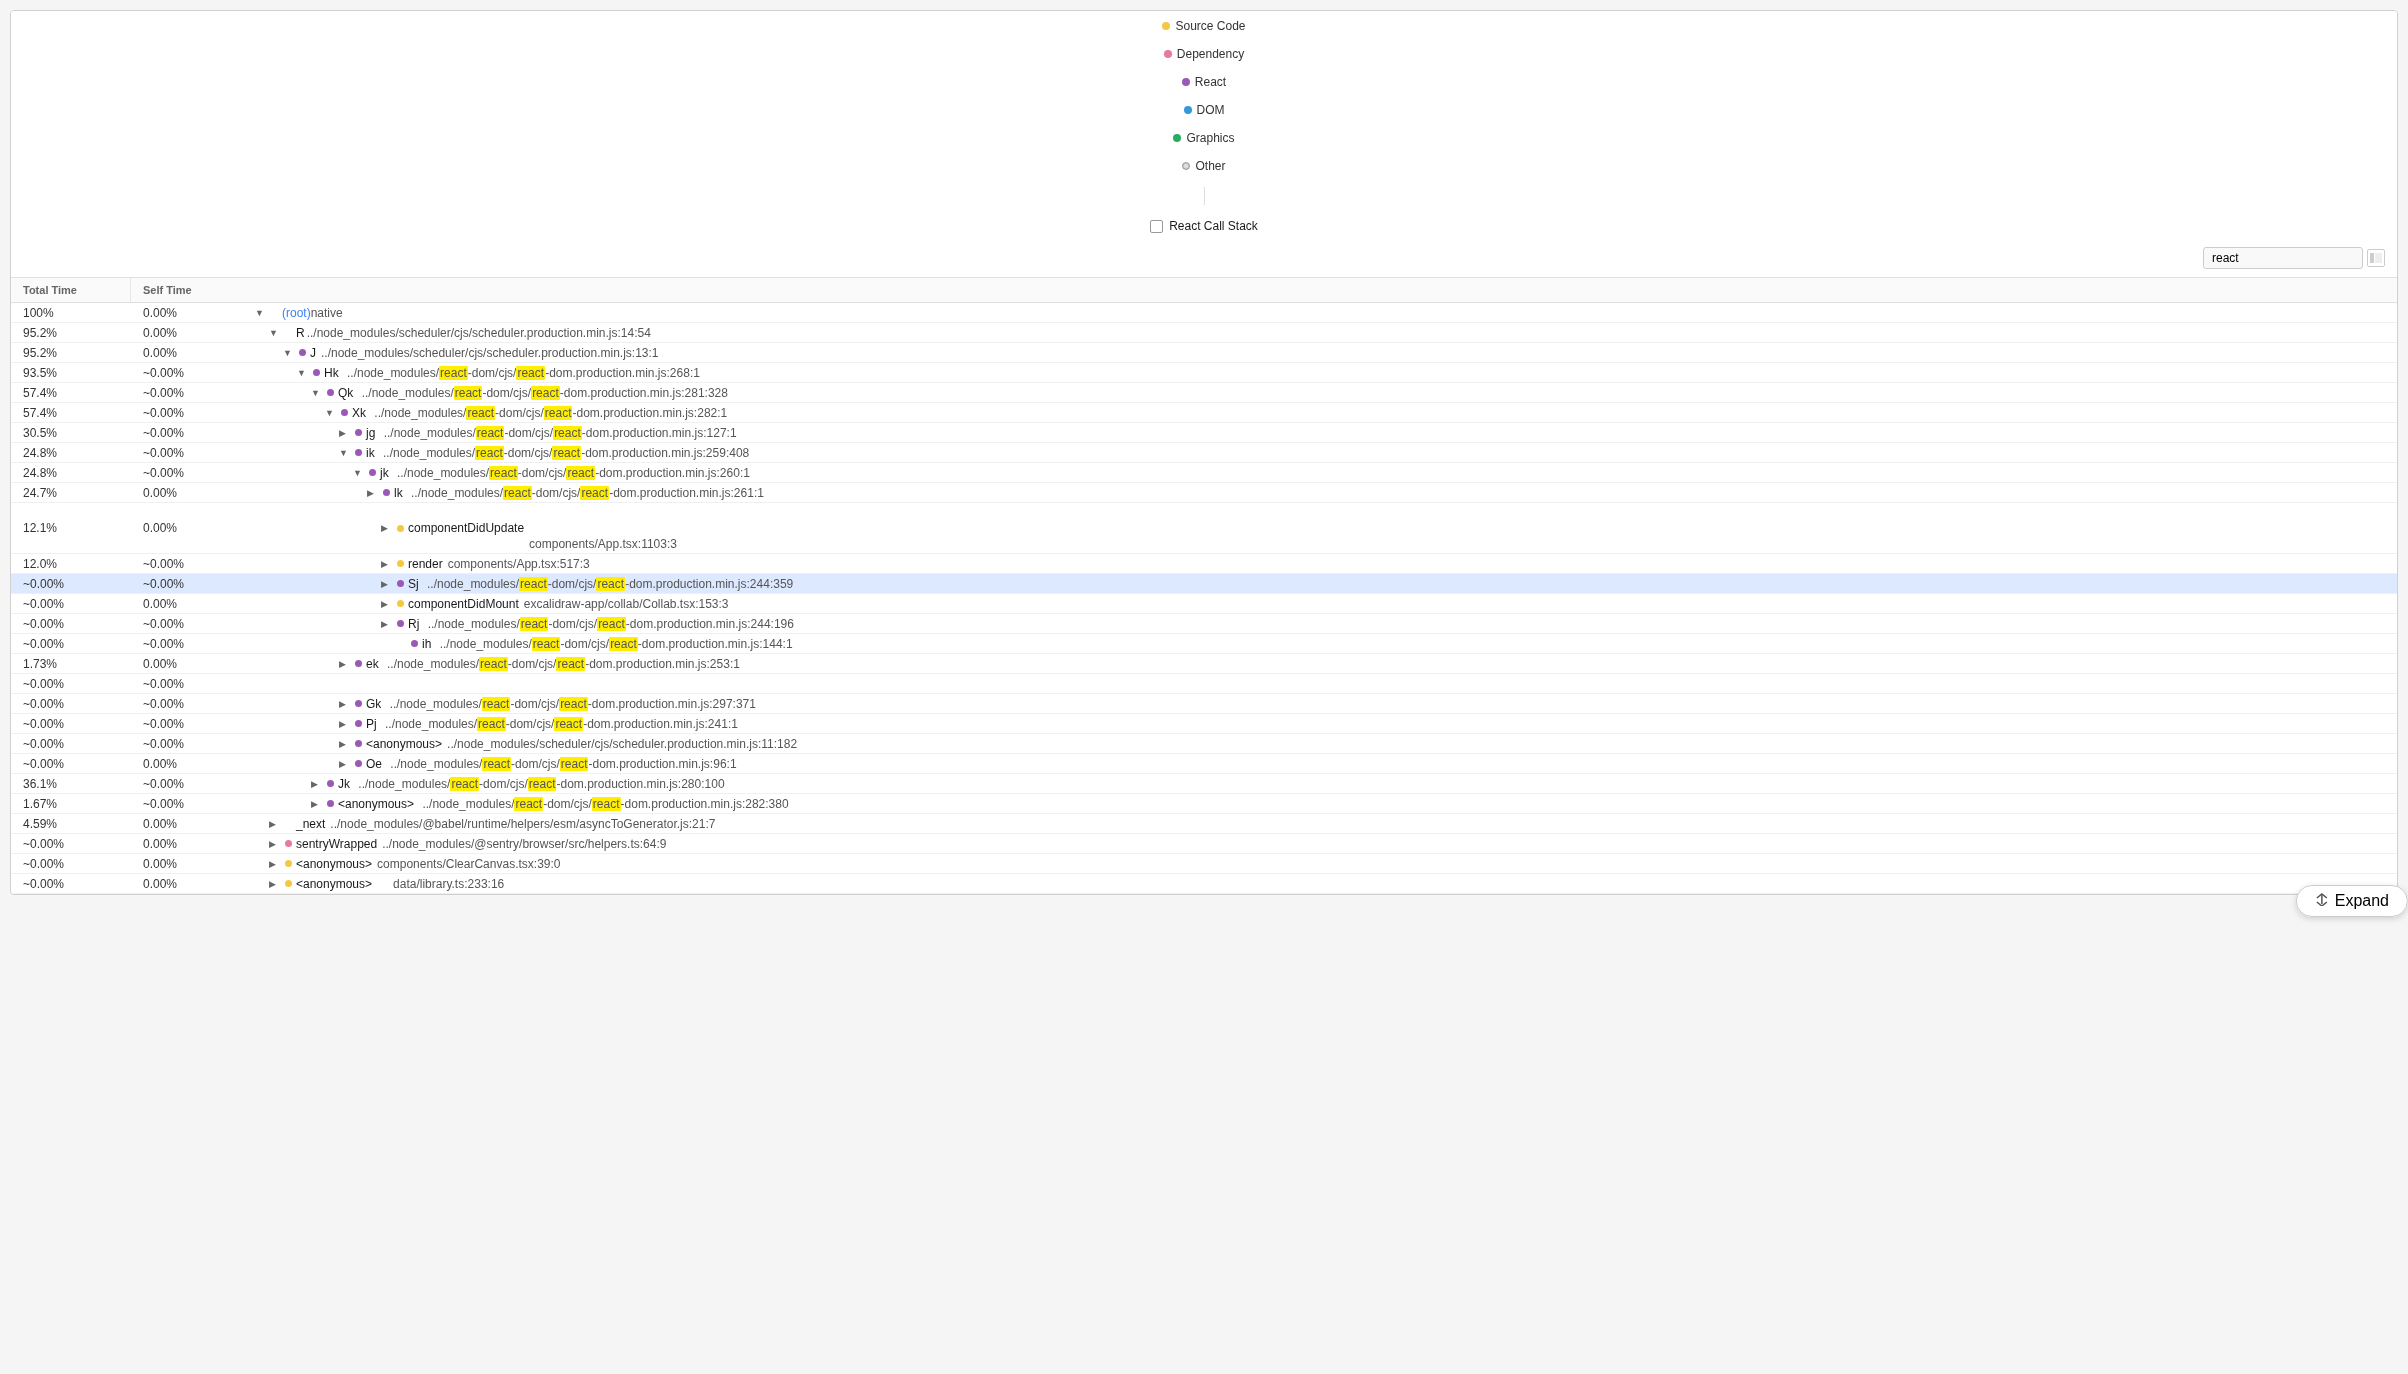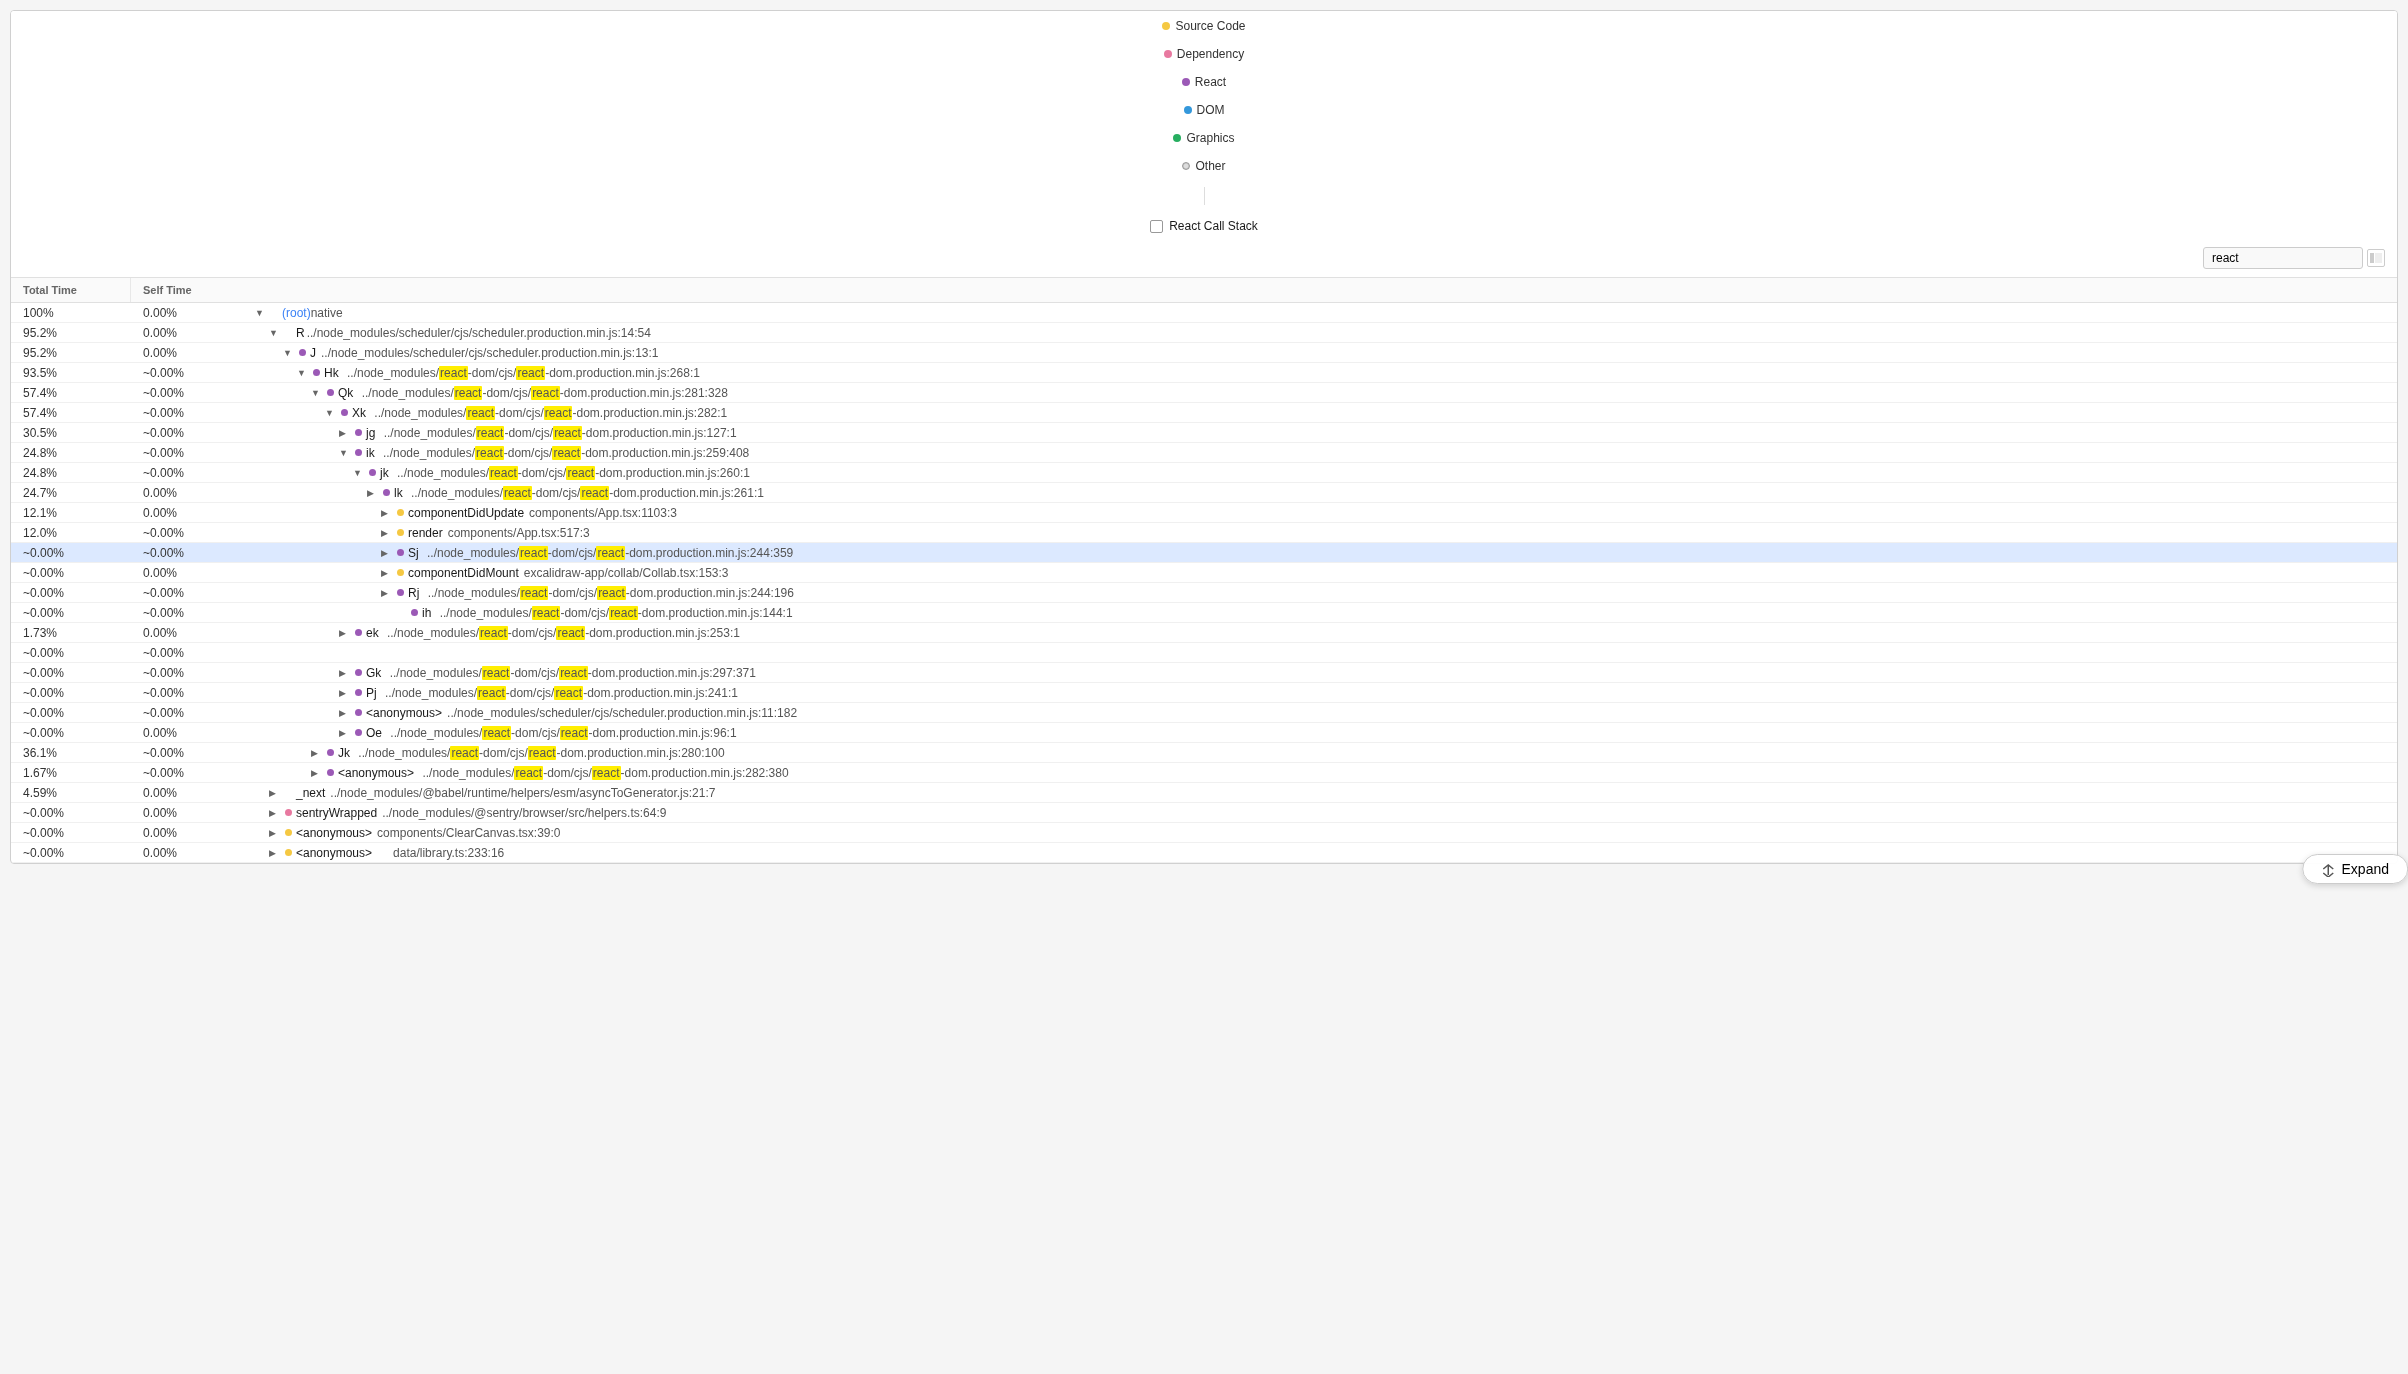--- a/index.html
+++ b/index.html
@@ -154,24 +154,24 @@
     }
     .expand-btn {
       position: absolute;
       bottom: 20px;
       left: 50%;
       transform: translateX(-50%);
       background: rgba(255,255,255,0.95);
       border: 1px solid #ccc;
       border-radius: 20px;
       padding: 6px 18px;
-      font-size: 14px;
+      font-size: 16px;
       cursor: pointer;
       display: flex;
-      align-items: flex-end;
+      align-items: flex-start;
       gap: 6px;
       box-shadow: 0 2px 6px rgba(0,0,0,0.15);
     }
     .panel-wrapper {
       position: relative;
     }
     .checkbox-custom {
       width: 13px;
       height: 13px;
       border: 1px solid #999;
@@ -344,21 +344,21 @@
           </div>
         </div>
         <div class="table-row">
           <div class="table-cell">12.1%</div>
           <div class="table-cell">0.00%</div>
           <div class="activity-cell">
             <span class="indent" style="display: inline-block; width: 126px;"></span>
             <span class="chevron" style="color: rgb(102, 102, 102);">▶</span>
             <span class="activity-dot" style="background: rgb(245, 200, 66); visibility: visible;"></span>
             <span class="activity-name">componentDidUpdate</span>
-            <span class="activity-path" style="margin-left: 5px;"> components/App.tsx:1103:3</span>
+            <span class="activity-path" style="margin-left: 5px; margin-top: 32px;"> components/App.tsx:1103:3</span>
           </div>
         </div>
         <div class="table-row">
           <div class="table-cell">12.0%</div>
           <div class="table-cell">~0.00%</div>
           <div class="activity-cell">
             <span class="indent" style="display: inline-block; width: 126px;"></span>
             <span class="chevron" style="color: rgb(102, 102, 102);">▶</span>
             <span class="activity-dot" style="background: rgb(245, 200, 66); visibility: visible;"></span>
             <span class="activity-name">render</span>

